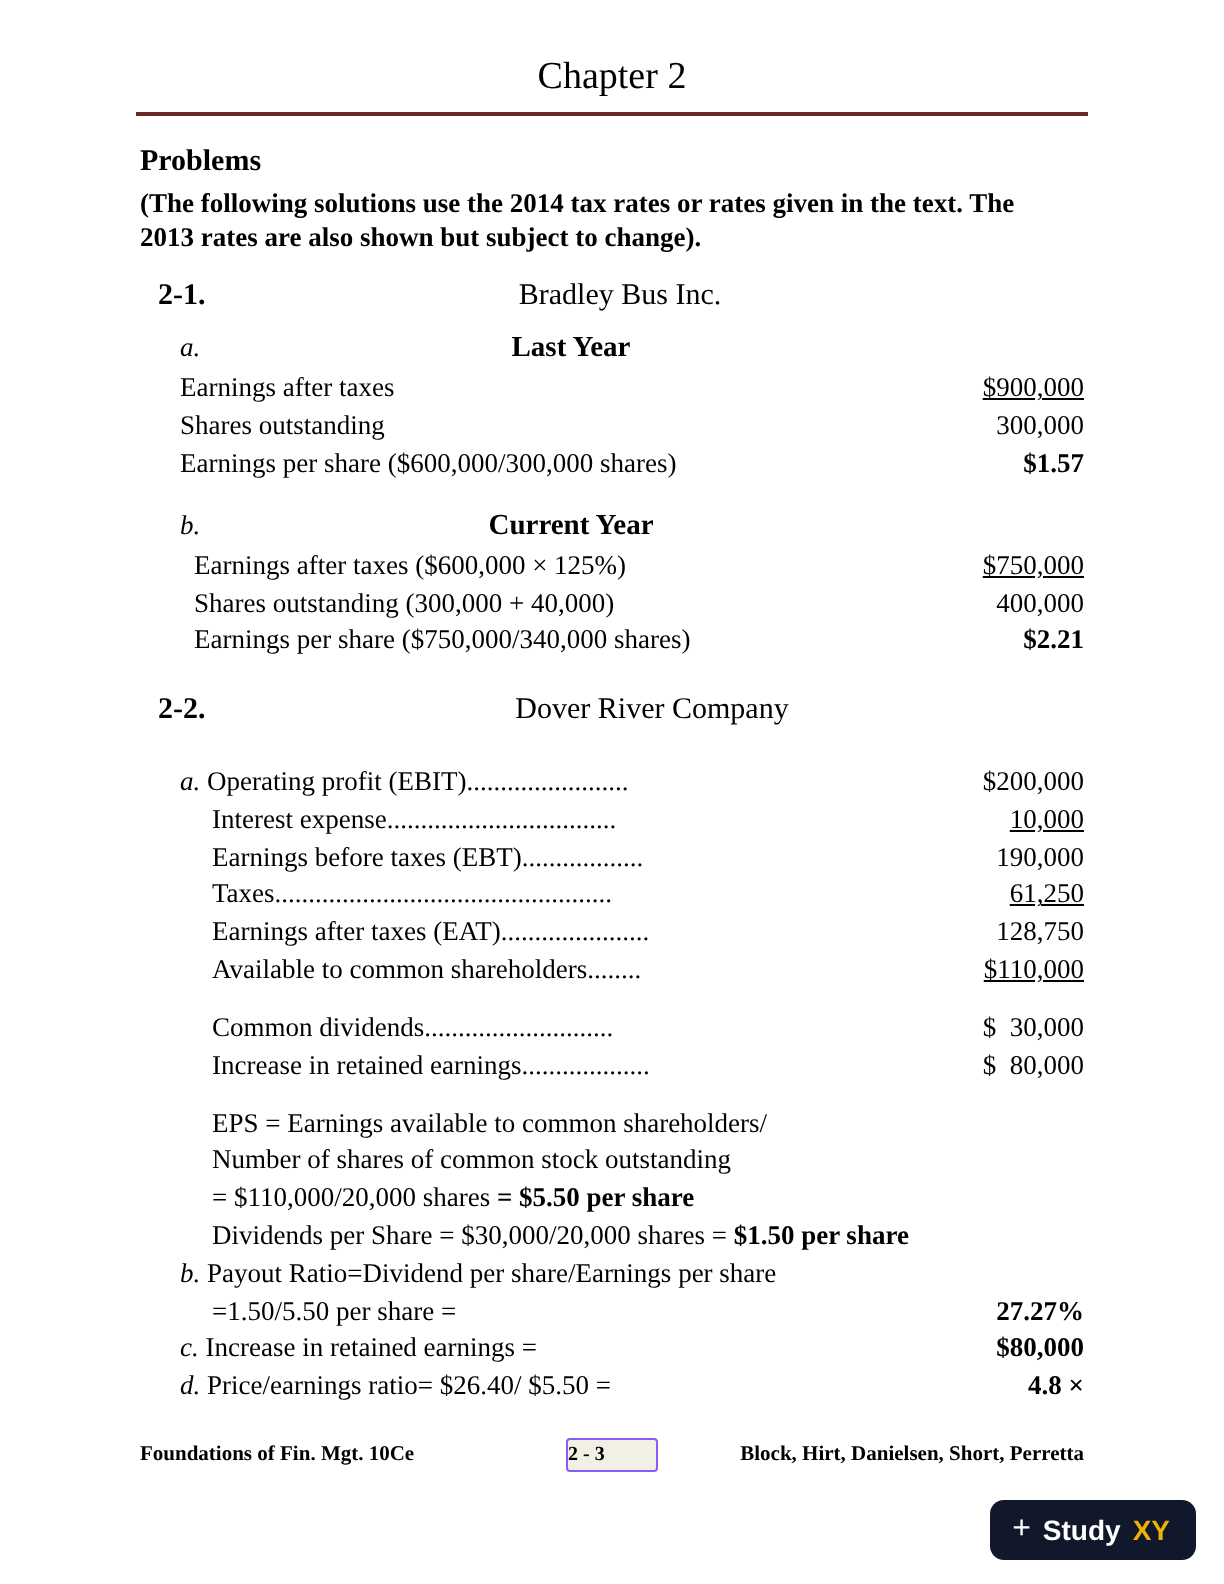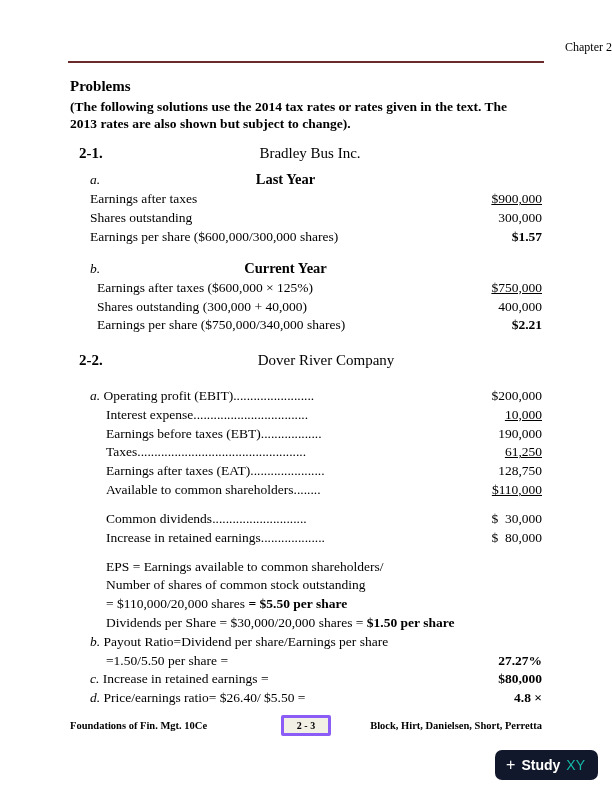--- a/index.html
+++ b/index.html
@@ -17,23 +17,23 @@
   }
   .page {
     position: relative;
     width: 612px;
     height: 792px;
     box-sizing: border-box;
     padding: 0;
   }
   
   .header {
-    text-align: right;
-    font-size: 12px;
-    padding-top: 40px;
+    text-align: center;
+    font-size: 19px;
+    padding-top: 28px;
     font-family: "Liberation Serif", serif;
   }
   .header-rule {
     border: 0;
     border-top: 2px solid #6b2a2a;
     margin: 6px 68px 0 68px;
   }
   
   .content {
     padding: 14px 70px 0 70px;
@@ -132,22 +132,21 @@
     padding: 0 70px;
     box-sizing: border-box;
     display: flex;
     align-items: center;
     font-size: 10.5px;
     font-weight: bold;
   }
   .footer .left { flex: 1; text-align: left; }
   .footer .center {
     width: 44px;
-    text-align: center;
-    border: 3px solid #8b5cf6;
+    border: 1px solid #8b5cf6;
     background: #f2efe4;
     font-size: 10px;
     padding: 2px 0;
     border-radius: 2px;
   }
   .footer .right { flex: 1; text-align: right; }
   
   .badge {
     position: absolute;
     right: 14px;
@@ -161,21 +160,21 @@
     display: flex;
     align-items: center;
     gap: 6px;
   }
   .badge .plus {
     font-size: 16px;
     line-height: 1;
     font-weight: 400;
   }
   .badge .study { font-weight: 700; }
-  .badge .xy { font-weight: 400; color: #14b8a6; }
+  .badge .xy { font-weight: 700; color: #eab308; }
 </style>
 </head>
 <body>
 
 <div class="page">
 
   <div class="header">
     <div>Chapter 2</div>
     <hr class="header-rule">
   </div>

